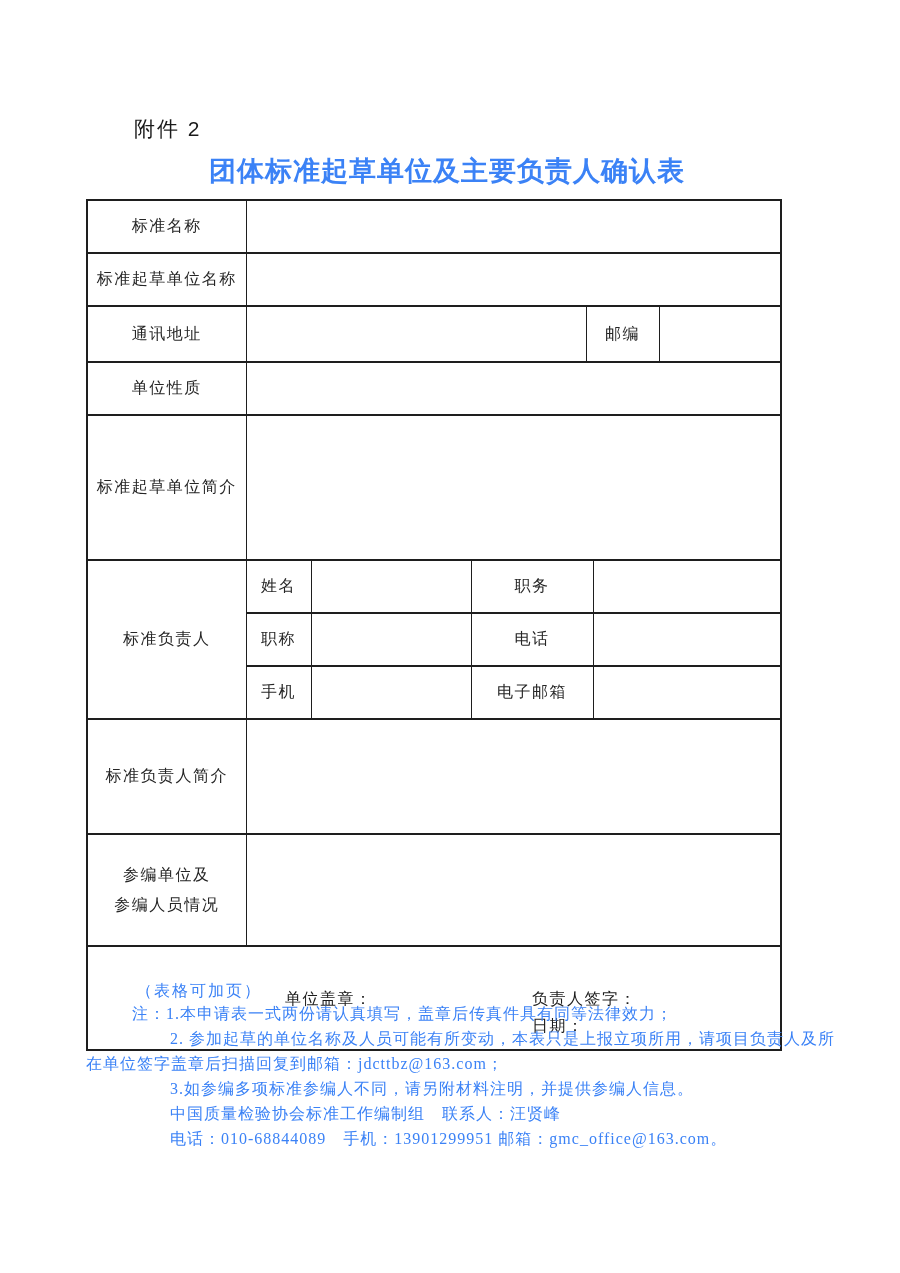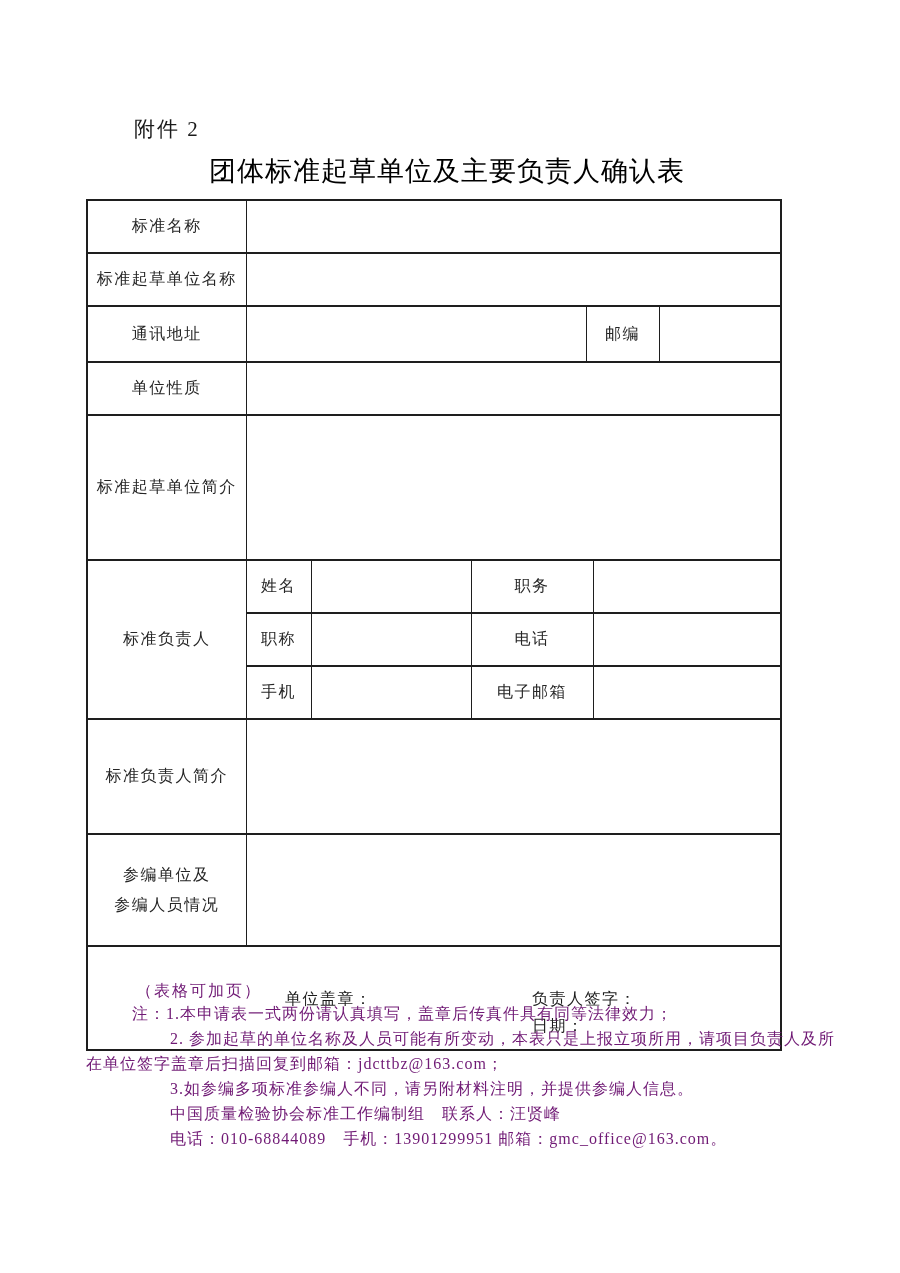--- a/index.html
+++ b/index.html
@@ -15,34 +15,34 @@
     font-family: "Liberation Serif", "DejaVu Serif", serif;
     color: #1c1c1c;
     overflow: hidden;
   }
   .attachment {
     position: absolute;
     left: 134px;
     top: 115px;
     font-size: 21px;
     letter-spacing: 2px;
-    font-family: Liberation Serif, serif;
+    font-family: Liberation Sans, sans-serif;
     color: #1a1a1a;
   }
   .doc-title {
     position: absolute;
     left: 86px;
     width: 694px;
     top: 153px;
     text-align: center;
     text-indent: 28px;
     font-size: 27px;
-    font-weight: normal;
+    font-weight: bold;
     letter-spacing: 1px;
-    color: #000000;
+    color: #3b82f6;
     white-space: nowrap;
   }
   table.form {
     position: absolute;
     left: 86px;
     top: 199px;
     width: 694px;
     border-collapse: collapse;
     table-layout: fixed;
     border: 2px solid #1e1e1e;
@@ -62,21 +62,21 @@
   td.two-line { line-height: 30px; }
   td.sig-cell { position: relative; padding: 0; }
   .sig-seal   { position: absolute; left: 173px; top: 42px;  letter-spacing: 1.5px; margin-left: 24px; }
   .sig-sign   { position: absolute; left: 444px; top: 42px;  letter-spacing: 1.5px; }
   .sig-date   { position: absolute; left: 444px; top: 69px;  letter-spacing: 1.5px; }
   .foot-line {
     position: absolute;
     font-size: 16px;
     letter-spacing: 1px;
     line-height: 19px;
-    color: #701a75;
+    color: #3b82f6;
     white-space: nowrap;
   }
   .fl-addpage { left: 136px; top: 981px; letter-spacing: 2px; }
   .fl-n1 { left: 132px; top: 1004px; }
   .fl-n2 { left: 170px; top: 1029px; }
   .fl-n3 { left: 86px;  top: 1054px; }
   .fl-n4 { left: 170px; top: 1079px; }
   .fl-n5 { left: 170px; top: 1104px; }
   .fl-n6 { left: 170px; top: 1129px; }
 </style>

